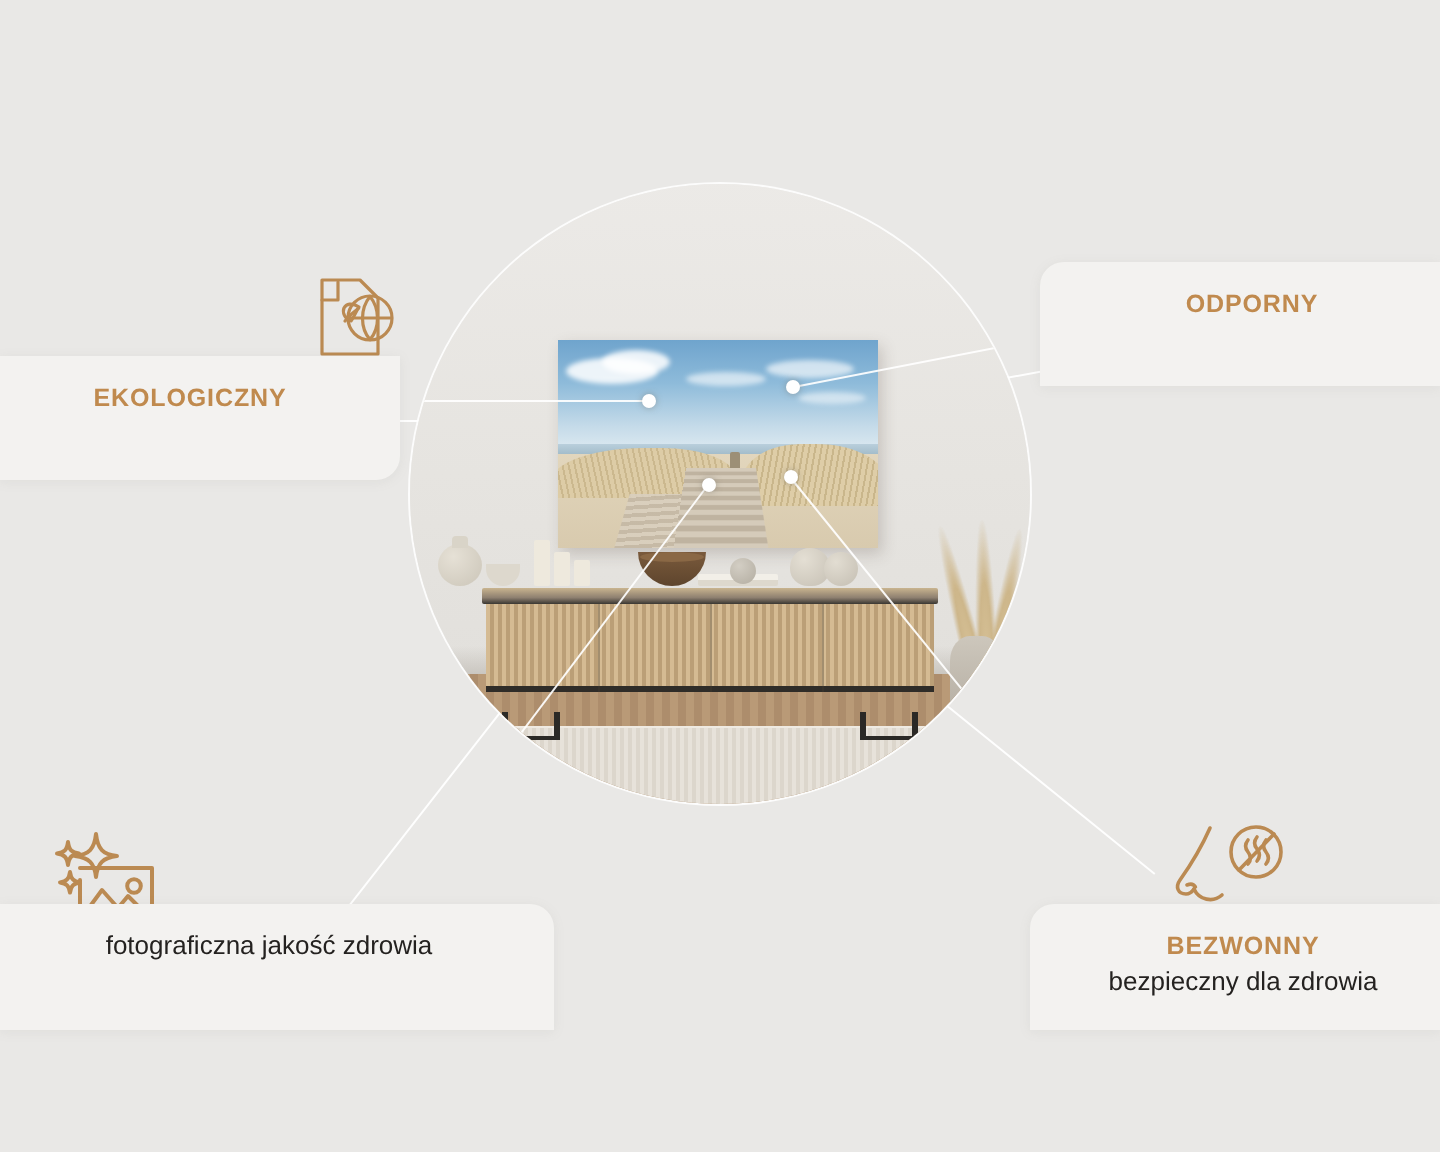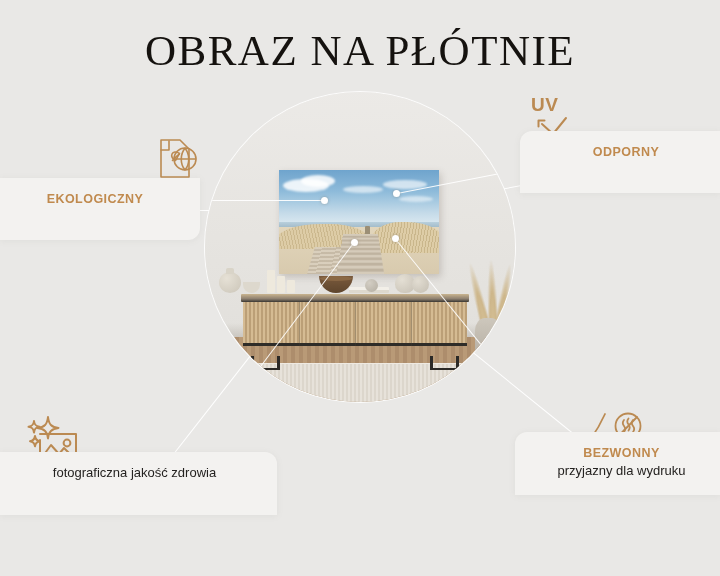--- a/index.html
+++ b/index.html
@@ -141,21 +141,21 @@
     color:#c08a4e; font-weight:bold; font-size:12.5px; letter-spacing:.45px;
   }
   .box .sub{ color:#242220; font-size:13px; }
 
   #box-eco   { left:0;   top:178px; width:200px; height:62px; border-radius:0 0 12px 0; }
   #box-eco .txt{ position:absolute; left:0; right:10px; top:12px; text-align:center; }
   #box-uv    { left:520px; top:131px; width:200px; height:62px; border-radius:12px 0 0 0; }
   #box-uv .txt{ position:absolute; left:12px; right:0; top:12px; text-align:center; }
   #box-color { left:0;   top:452px; width:277px; height:63px; border-radius:0 12px 0 0; }
   #box-color .txt{ position:absolute; left:0; right:8px; top:12px; text-align:center; }
-  #box-smell { left:515px; top:432px; width:205px; height:63px; border-radius:12px 0 0 0; }
+  #box-smell { left:515px; top:452px; width:205px; height:63px; border-radius:12px 0 0 0; }
   #box-smell .txt{ position:absolute; left:8px; right:0; top:12px; text-align:center; }
   .kicker, .sub{ display:block; line-height:1.45; }
 
   
   .icon{ position:absolute; }
   #icon-eco   { left:149px; top:136px; width:52px; height:52px; }
   #icon-uv    { left:523px; top:98px;  width:72px; height:46px; }
   #icon-color { left:22px;  top:412px; width:68px; height:58px; }
   #icon-smell { left:583px; top:409px; width:62px; height:50px; }
   .uv-text{
@@ -164,21 +164,20 @@
   }
 
   
   .ext{ position:absolute; background:rgba(255,255,255,.95); height:1px; transform-origin:0 50%; }
 </style>
 </head>
 <body>
 
 <div id="stage">
 
-  <div class="title">OBRAZ NA PŁÓTNIE</div>
 
   <div class="ext" style="left:200px; top:210px; width:120px;"></div>
   <div class="ext" style="left:398px; top:208px; width:260px; transform:rotate(-10.5deg);"></div>
   <div class="ext" style="left:128px; top:512px; width:310px; transform:rotate(-52deg);"></div>
   <div class="ext" style="left:352px; top:254px; width:290px; transform:rotate(39deg);"></div>
 
   <div class="circle-wrap">
     <div class="scene">
       <div class="wall"></div>
       <div class="floor"></div>
@@ -253,28 +252,20 @@
       <path d="M12 4 H31 L40 13 V41 H12 Z"></path>
       <path d="M12 14 H20 V5"></path>
       <circle cx="36" cy="23" r="11"></circle>
       <path d="M25.5 23 h21"></path>
       <path d="M36 12.2 c5 6 5 16 0 21.6 c-5 -5.6 -5 -15.6 0 -21.6 z"></path>
       <path d="M30.5 17.5 c-3.5 -2.5 -6.5 -1.5 -7.5 .5 c-1 2.2 .5 5.5 3.5 6.5 c1.8 -2.5 2.5 -5 4 -7 z"></path>
       <path d="M23.5 24.5 c2 -2.4 4.2 -4.6 6.8 -6.4"></path>
     </svg>
   </div>
 
-  <div class="icon" id="icon-uv">
-    <span class="uv-text">UV</span>
-    <svg width="72" height="46" viewBox="0 0 72 46" fill="none" stroke="#bb8a52" stroke-width="2" stroke-linecap="round" stroke-linejoin="round">
-      <path d="M43 20 L30 36 L19 26"></path>
-      <path d="M21.5 22.5 h-6 v6"></path>
-      <path d="M3 41 H60" stroke-width="2.6"></path>
-    </svg>
-  </div>
 
   <div class="icon" id="icon-color">
     <svg width="68" height="58" viewBox="0 0 68 58" fill="none" stroke="#bb8a52" stroke-width="2" stroke-linecap="round" stroke-linejoin="round">
       <path d="M18 22 H54 V52 H18 V28"></path>
       <circle cx="45" cy="31" r="3.4"></circle>
       <path d="M18 48 L29 33 L37 42 L42 36 L54 48"></path>
       <path d="M26 5 C26.8 12.5 29.5 15.2 36.5 16 C29.5 16.8 26.8 19.5 26 26.5 C25.2 19.5 22.5 16.8 15.5 16 C22.5 15.2 25.2 12.5 26 5 Z"></path>
       <path d="M12 9 C12.5 13 13.8 14.3 17.5 14.8 C13.8 15.3 12.5 16.6 12 20.5 C11.5 16.6 10.2 15.3 6.5 14.8 C10.2 14.3 11.5 13 12 9 Z"></path>
       <path d="M13 24 C13.5 27.5 14.7 28.7 18 29.2 C14.7 29.7 13.5 30.9 13 34.3 C12.5 30.9 11.3 29.7 8 29.2 C11.3 28.7 12.5 27.5 13 24 Z"></path>
     </svg>
@@ -307,17 +298,17 @@
 
   <div class="box" id="box-color">
     <div class="txt">
       <span class="sub">fotograficzna jakość zdrowia</span>
     </div>
   </div>
 
   <div class="box" id="box-smell">
     <div class="txt">
       <span class="kicker">BEZWONNY</span>
-      <span class="sub">przyjazny dla wydruku</span>
+      <span class="sub">bezpieczny dla zdrowia</span>
     </div>
   </div>
 
 </div>
 
 </body></html>

